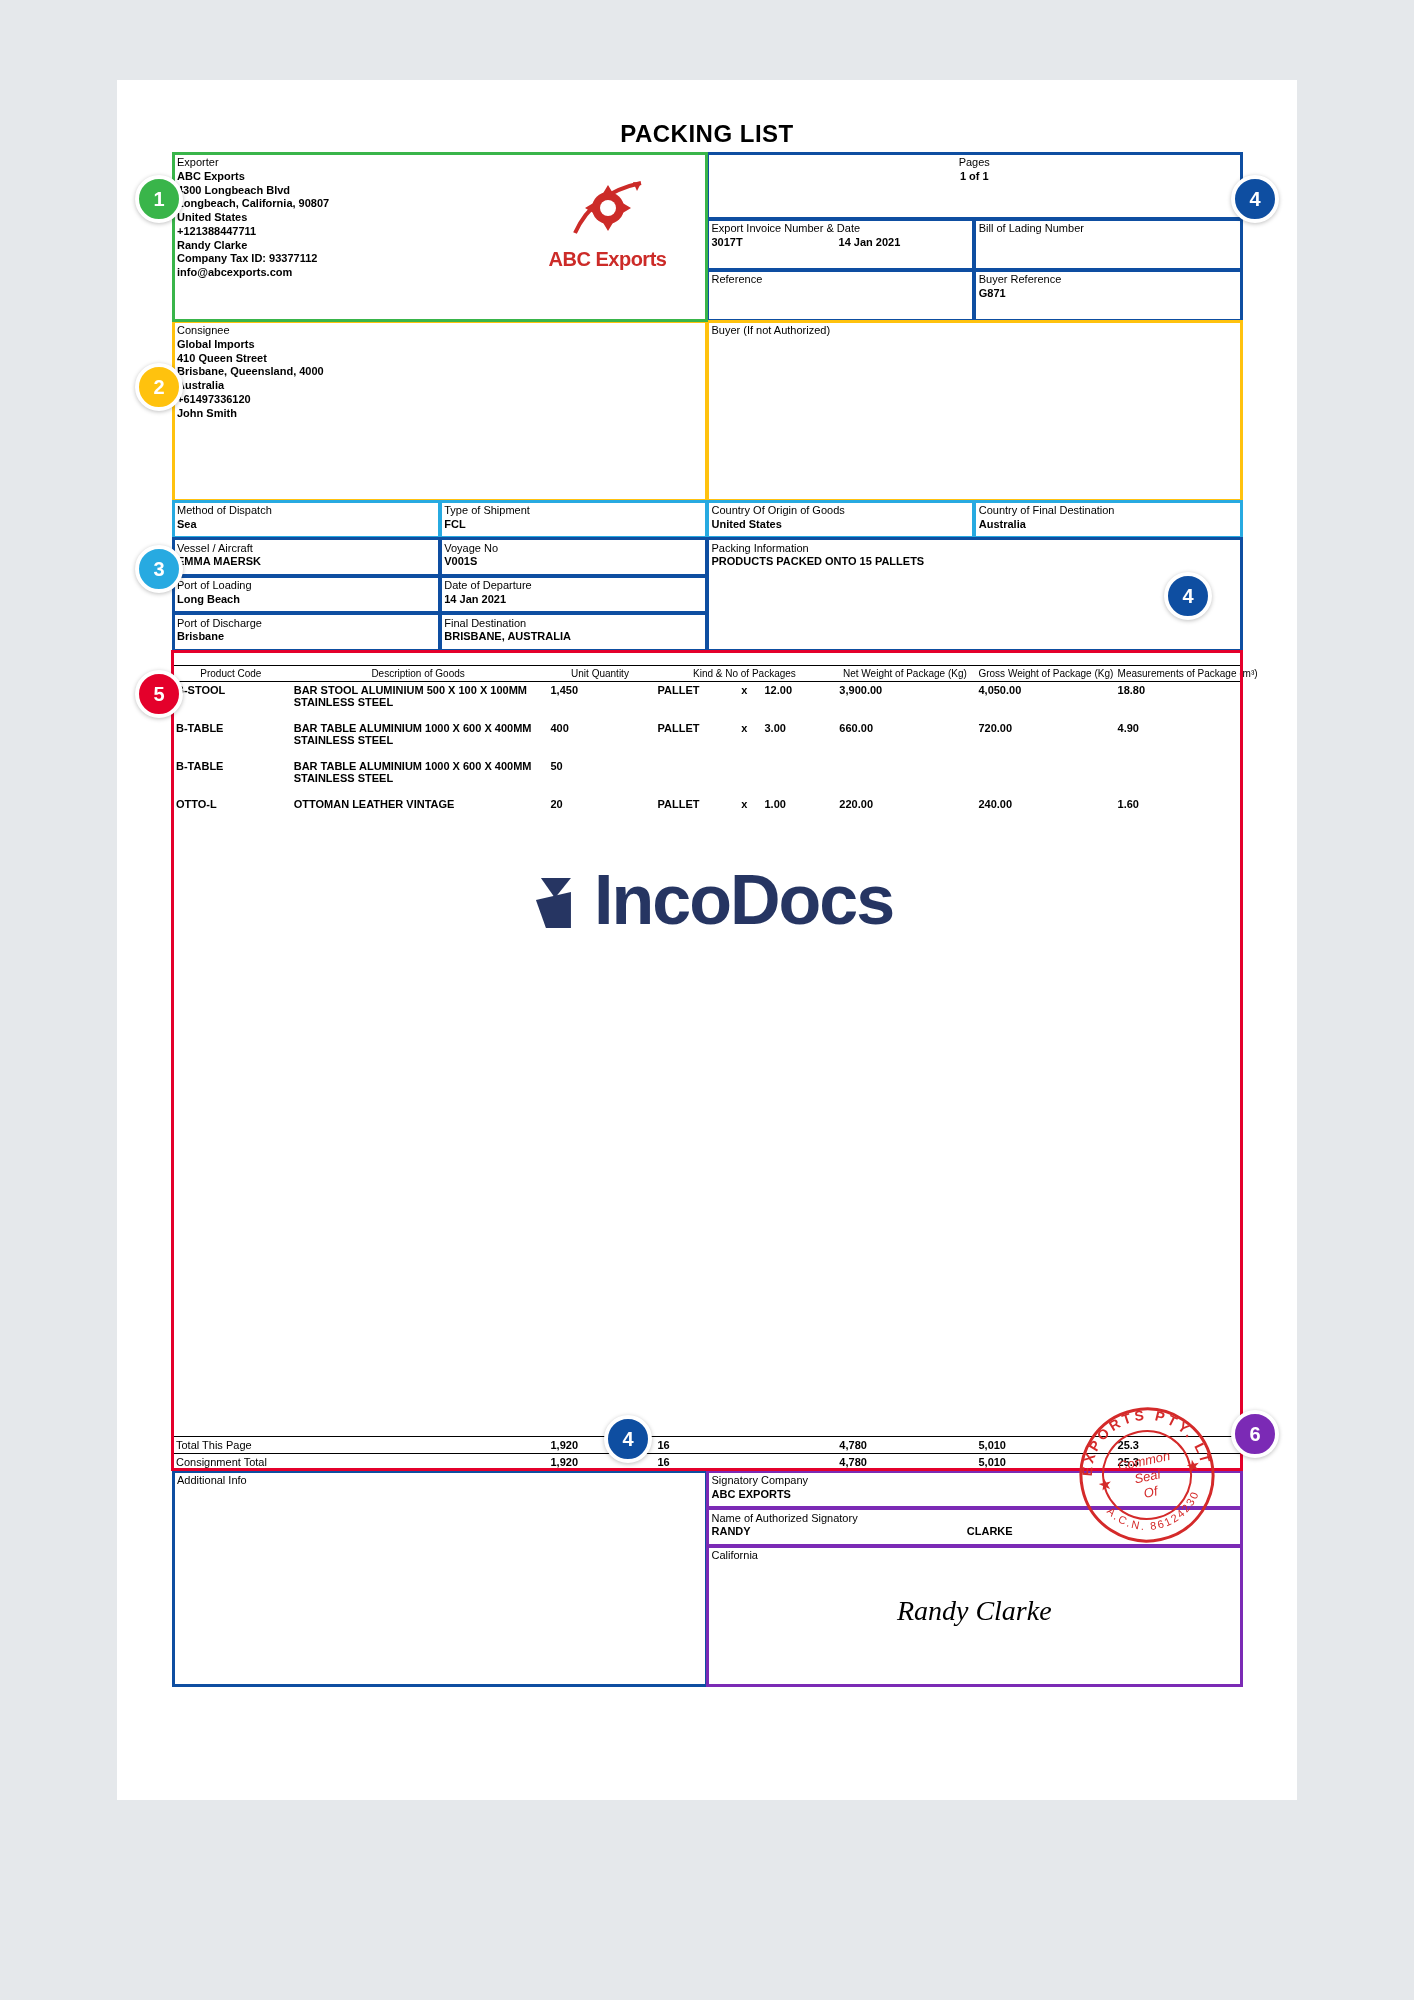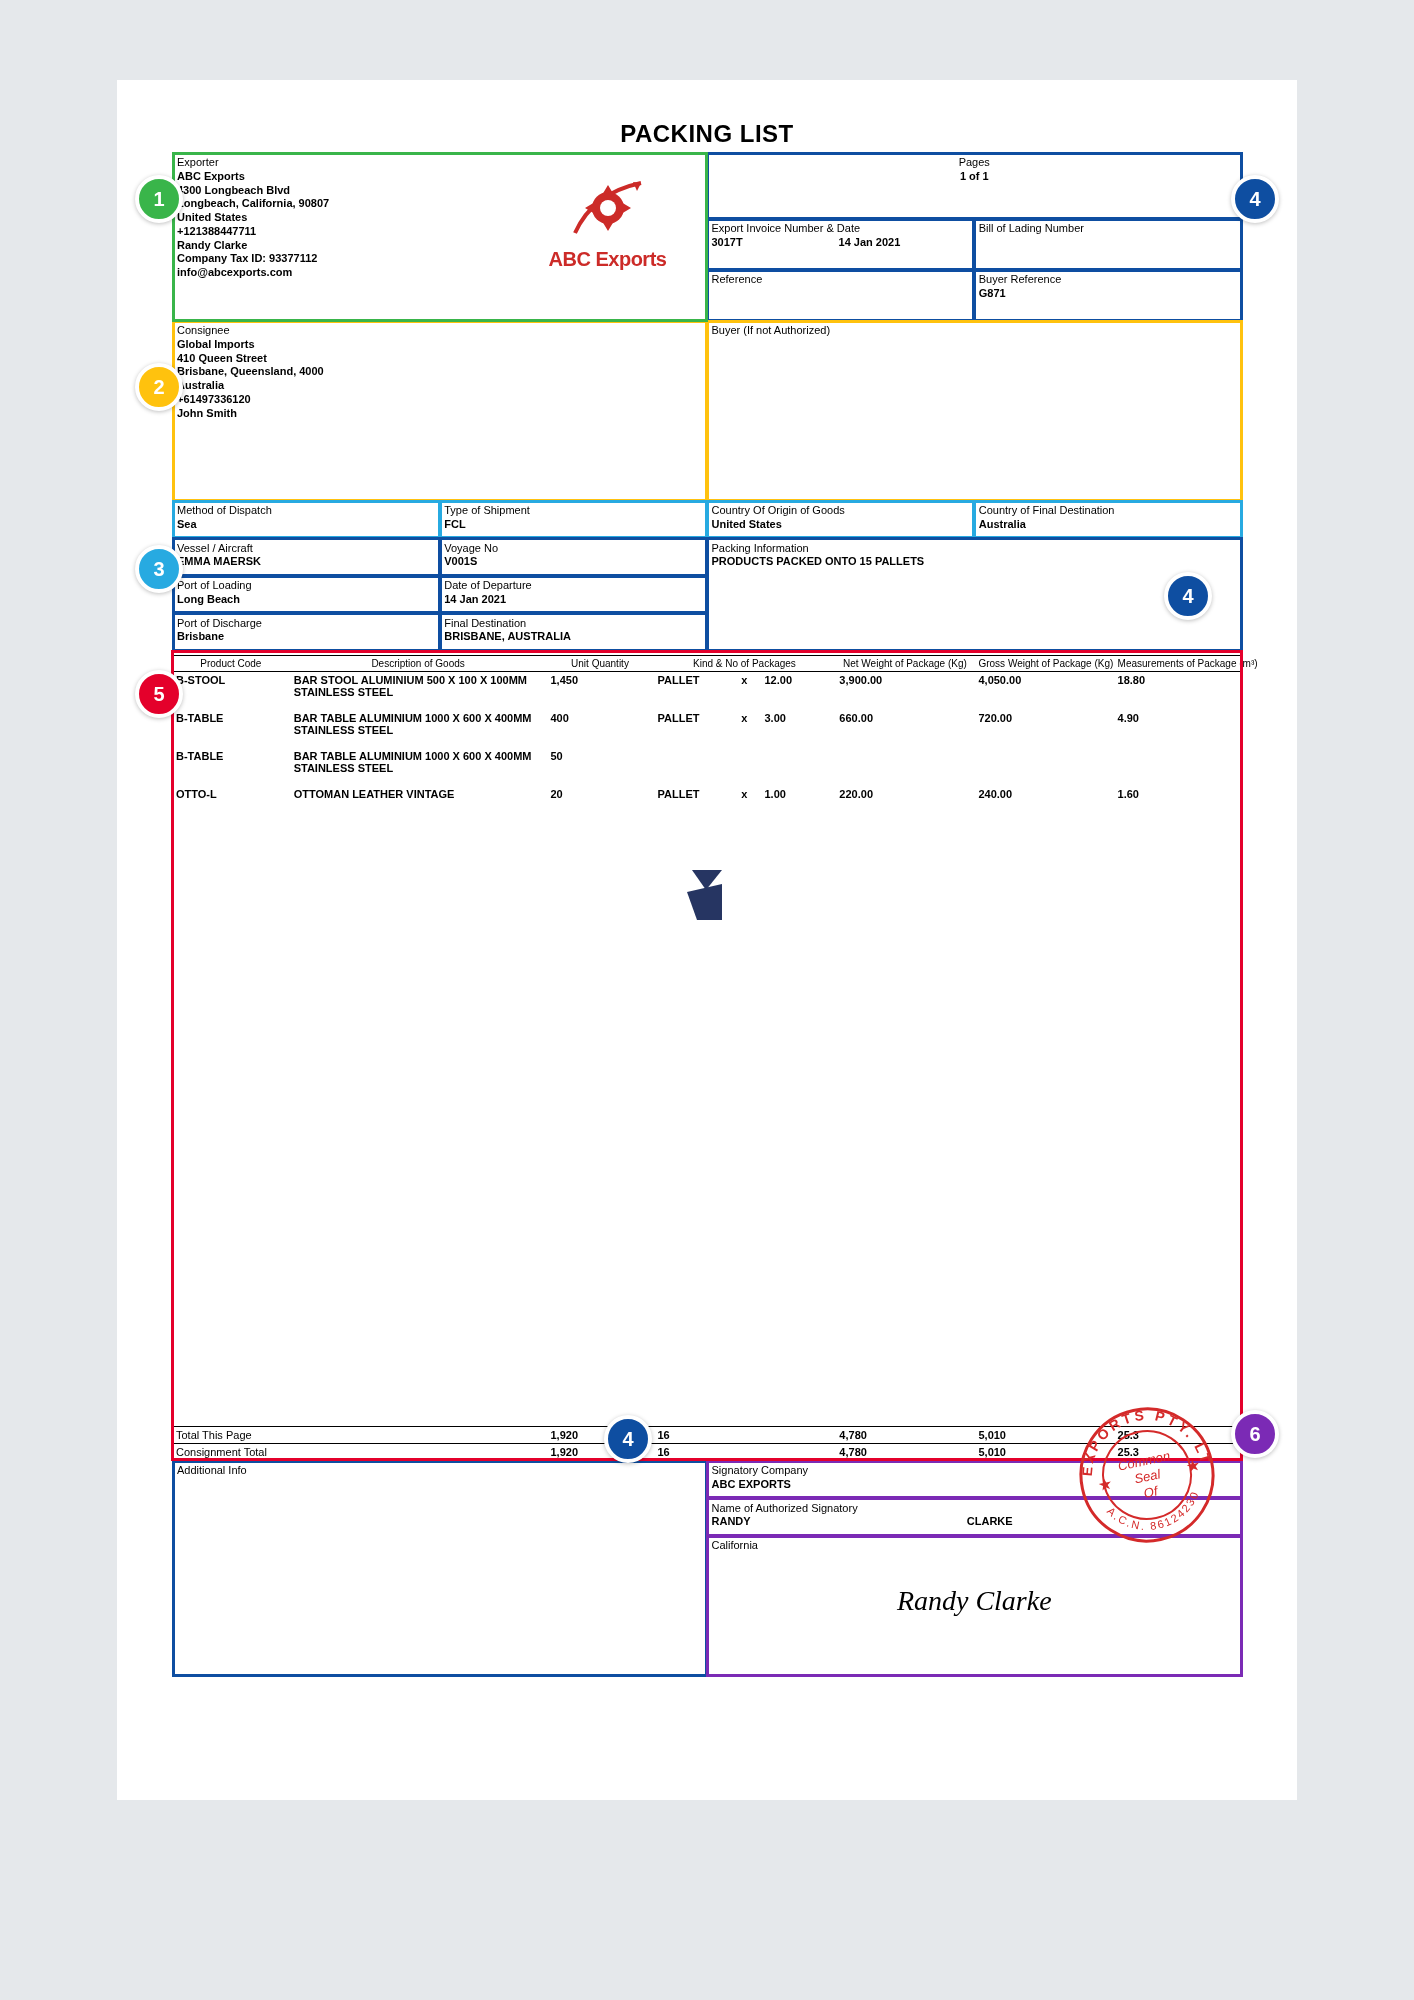--- a/index.html
+++ b/index.html
@@ -173,21 +173,21 @@
      <div class="value">Brisbane</div>
             </td>
     <td class="cell b-blue">
      <div class="label">Final Destination</div>
      <div class="value">BRISBANE, AUSTRALIA</div>
             </td>
    </tr>
   </tbody>
       </table>
 
-  <div class="b-red" style="position:relative;padding:4px 0 0 0">
+  <div class="b-red" style="position:relative;padding:14px 0 0 0">
    <table class="items" style="table-layout:fixed">
     <colgroup>
      <col style="width:11%">
             <col style="width:24%">
             <col style="width:10%">
             <col style="width:7%">
             <col style="width:3%">
             <col style="width:7%">
             <col style="width:13%">
             <col style="width:13%">
@@ -312,20 +312,21 @@
     </td>
    </tr>
   </tbody>
       </table>
 
   <div class="wm">
     <svg width="70" height="70" viewBox="0 0 70 70" style="vertical-align:-14px">
       <path d="M20 10 L50 10 L34 30 Z" fill="#1b2b5a"></path>
       <path d="M15 32 L50 24 L50 60 L25 60 Z" fill="#1b2b5a"></path>
     </svg>
+    <span class="wm-text">IncoDocs</span>
   </div>
 
   <div class="seal">
    <svg viewBox="0 0 140 140">
     <circle cx="70" cy="70" r="66" fill="none" stroke="#d42a2a" stroke-width="3"></circle>
     <circle cx="70" cy="70" r="44" fill="none" stroke="#d42a2a" stroke-width="2"></circle>
     <defs>
       <path id="sealtop" d="M70 70 m-55 0 a55 55 0 1 1 110 0"></path>
       <path id="sealbot" d="M70 70 m-55 0 a55 55 0 1 0 110 0"></path>
     </defs>

